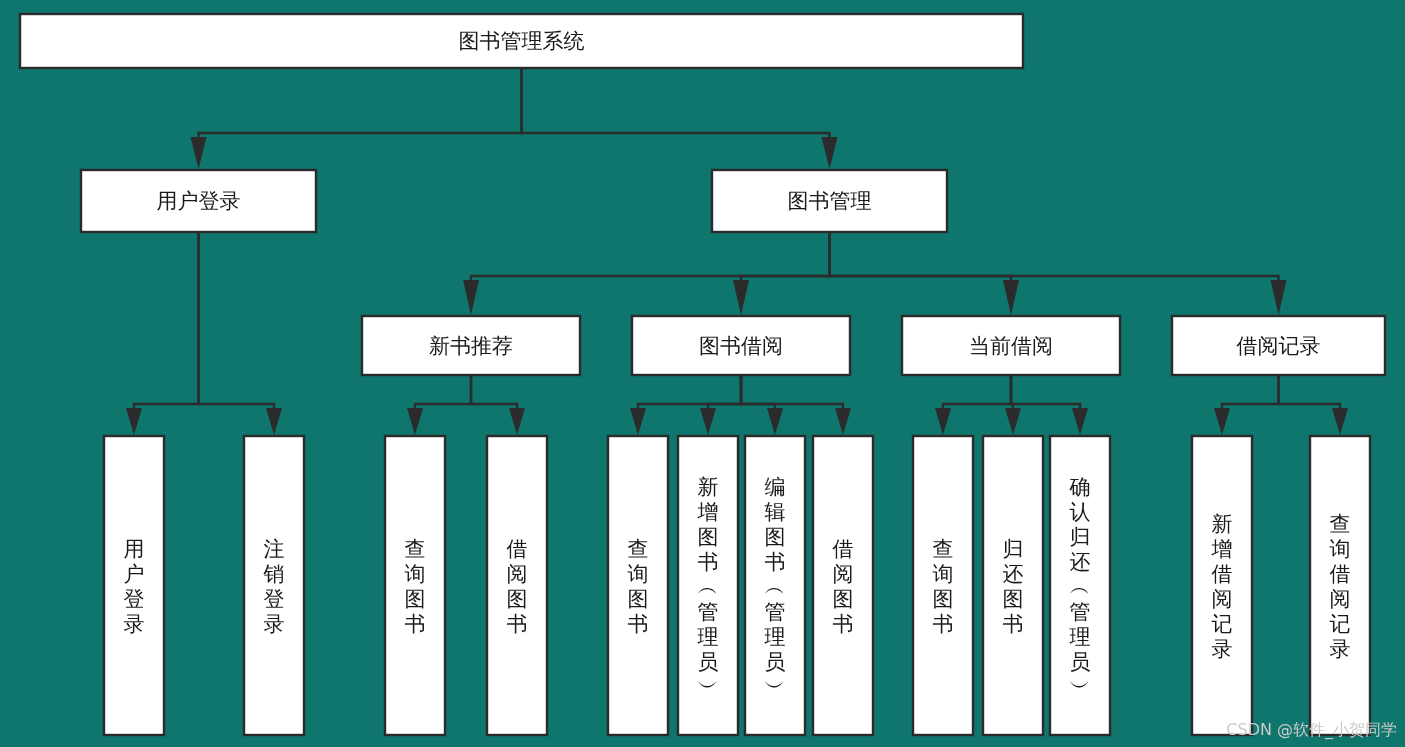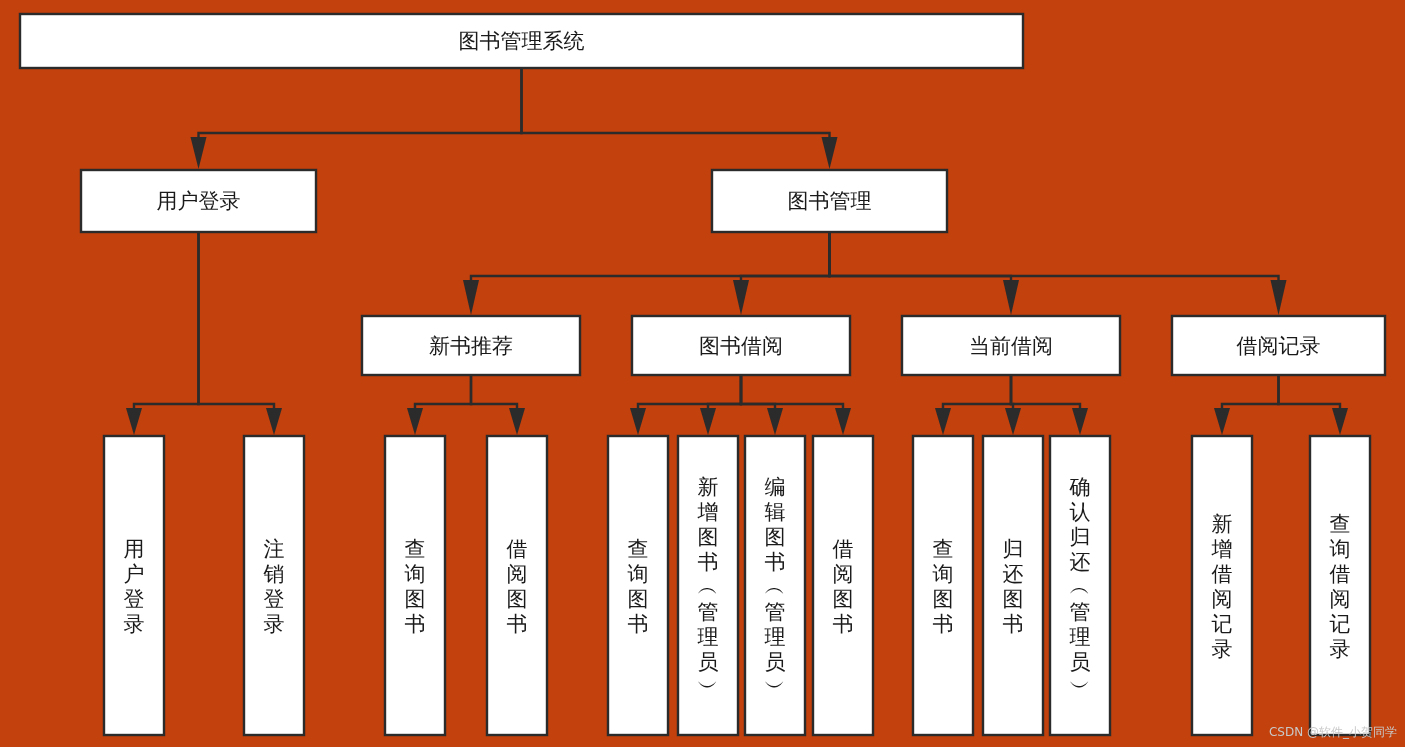--- a/index.html
+++ b/index.html
@@ -10,21 +10,21 @@
   body {
     width: 1405px;
     height: 747px;
     font-family: "DejaVu Sans", "Liberation Sans", sans-serif;
     overflow: hidden;
   }
   #diagram-root {
     position: relative;
     width: 1405px;
     height: 747px;
-    background: #c2410c;
+    background: #0f766e;
   }
   svg#flowchart {
     position: absolute;
     left: 0;
     top: 0;
     width: 1405px;
     height: 747px;
   }
   .node-rect {
     fill: #ffffff;
@@ -51,21 +51,21 @@
     stroke-linecap: butt;
   }
   .arrow-head {
     fill: #2b2b2b;
   }
   .watermark {
     position: absolute;
     right: 8px;
     bottom: 6px;
     color: #c9c9c9;
-    font-size: 12px;
+    font-size: 16px;
     font-family: "DejaVu Sans", "Liberation Sans", sans-serif;
     white-space: nowrap;
     pointer-events: none;
   }
 </style>
 </head>
 <body>
 
 <div id="diagram-root">
   <svg id="flowchart" viewBox="0 0 1405 747">

